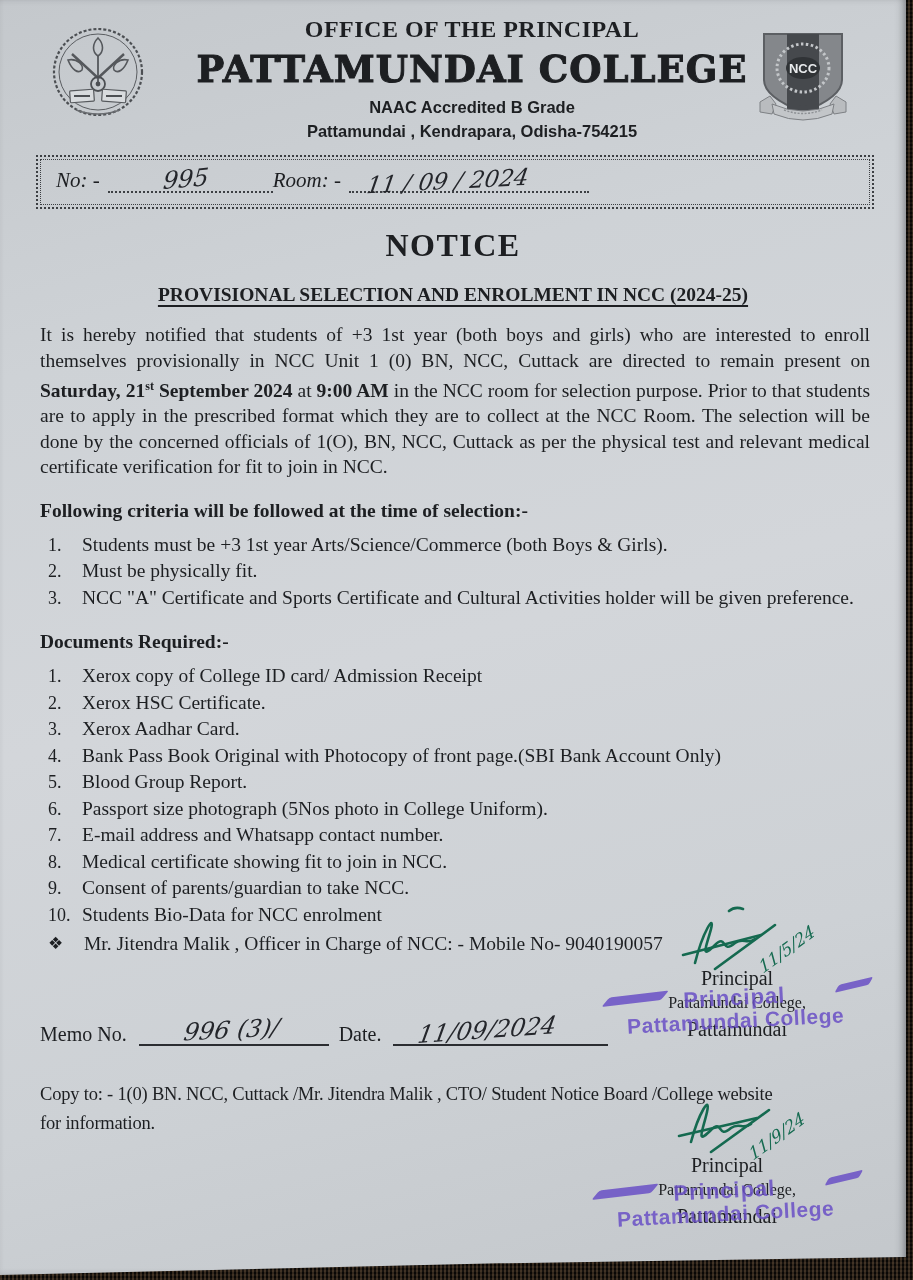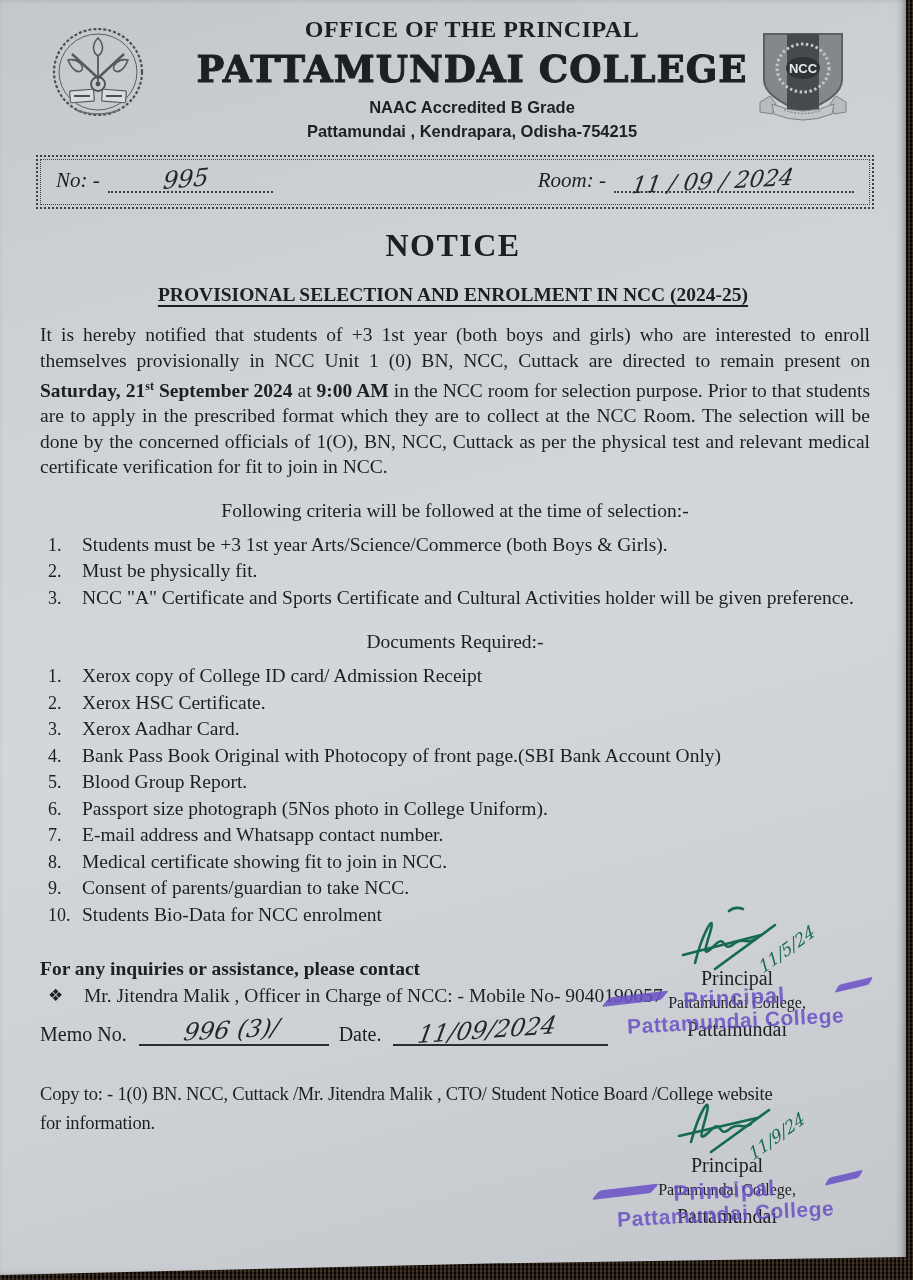--- a/index.html
+++ b/index.html
@@ -20,33 +20,33 @@
   }
   .header-center{width:560px;margin:16px 4px 0 192px;text-align:center;}
   .office{font-size:24px;font-weight:bold;letter-spacing:.5px;}
   .college{font-size:37px;font-weight:bold;letter-spacing:1px;-webkit-text-stroke:1px #1d1f22;margin-top:4px;font-family:"DejaVu Serif",serif;}
   .grade{font-family:"Liberation Sans",sans-serif;font-size:16.5px;font-weight:bold;margin-top:7px;}
   .address{font-family:"Liberation Sans",sans-serif;font-size:16.5px;font-weight:bold;margin-top:5px;}
   .emblem{position:absolute;left:48px;top:26px;}
   .ncc-shield{position:absolute;left:750px;top:28px;}
   .refbox{
     margin:14px 32px 0 36px;border:2px dotted #3c3f43;outline:1px dotted #3c3f43;outline-offset:-5px;
-    padding:10px 18px 14px 18px;display:flex;justify-content:space-between;align-items:flex-end;
+    padding:10px 18px 14px 18px;display:flex;justify-content:flex-start;align-items:flex-end;
     font-size:21px;font-style:italic;
   }
   .leader{display:inline-block;border-bottom:2px dotted #3c3f43;position:relative;height:24px;vertical-align:bottom;}
   .lead-no{width:165px;margin-left:8px;}
   .lead-date{width:240px;margin-left:8px;}
   .hand{font-family:"DejaVu Serif",serif;font-style:italic;color:#24262b;}
   .hw-no{position:absolute;left:55px;bottom:-2px;font-size:24px;transform:rotate(-5deg) skewX(-10deg);}
   .hw-date{position:absolute;left:18px;bottom:-3px;font-size:23px;transform:rotate(-3deg) skewX(-12deg);white-space:nowrap;}
   .notice-title{text-align:center;font-size:32px;font-weight:bold;letter-spacing:1.5px;margin-top:18px;}
   .notice-sub{text-align:center;font-size:19.5px;font-weight:bold;margin-top:20px;text-decoration:underline;text-underline-offset:4px;text-decoration-thickness:2px;}
   .intro{margin:16px 36px 0 40px;font-size:19.5px;line-height:25.5px;text-align:justify;}
-  .sec-head{margin:20px 36px 0 40px;font-size:19.5px;font-weight:normal;text-align:center;}
+  .sec-head{margin:20px 36px 0 40px;font-size:19.5px;font-weight:bold;}
   .nlist{margin:10px 36px 0 48px;padding:0;list-style:none;font-size:19.5px;}
   .nlist li{display:flex;line-height:26.5px;}
   .nlist .num{width:34px;flex:none;font-size:18px;}
   .contact-head{margin:30px 36px 0 40px;font-size:19.5px;font-weight:bold;font-family:"Liberation Serif",serif;}
   .contact-line{margin:3px 36px 0 48px;font-size:19.5px;display:flex;line-height:26px;}
   .contact-line .bullet{width:36px;flex:none;font-size:17px;}
   .sigblock{position:absolute;width:270px;text-align:center;}
   .sig1{right:34px;top:905px;}
   .sig2{right:44px;top:1092px;}
   .sig-svg{position:absolute;top:0;left:55px;}
@@ -181,21 +181,20 @@
     <li>
         <span class="num">9.</span>
         <span>Consent of parents/guardian to take NCC.</span>
       </li>
     <li>
         <span class="num">10.</span>
         <span>Students Bio-Data for NCC enrolment</span>
       </li>
   </ol>
 
-  <div class="contact-head">For any inquiries or assistance, please contact</div>
   <div class="contact-line">
     <span class="bullet">❖</span>
     <span>Mr. Jitendra Malik , Officer in Charge of NCC: -  Mobile No- 9040190057</span>
   </div>
 
   <div class="sigblock sig1">
     <svg class="sig-svg" width="150" height="72" viewBox="0 0 150 72">
       <path class="g" d="M86 4 q-8 -3 -14 2"></path>
       <path class="g" d="M38 58 C 46 26, 58 8, 54 24 C 50 40, 42 56, 58 40 C 70 28, 64 50, 78 38 C 86 32, 90 40, 98 34"></path>
       <path class="g" d="M26 50 L 104 30"></path>

